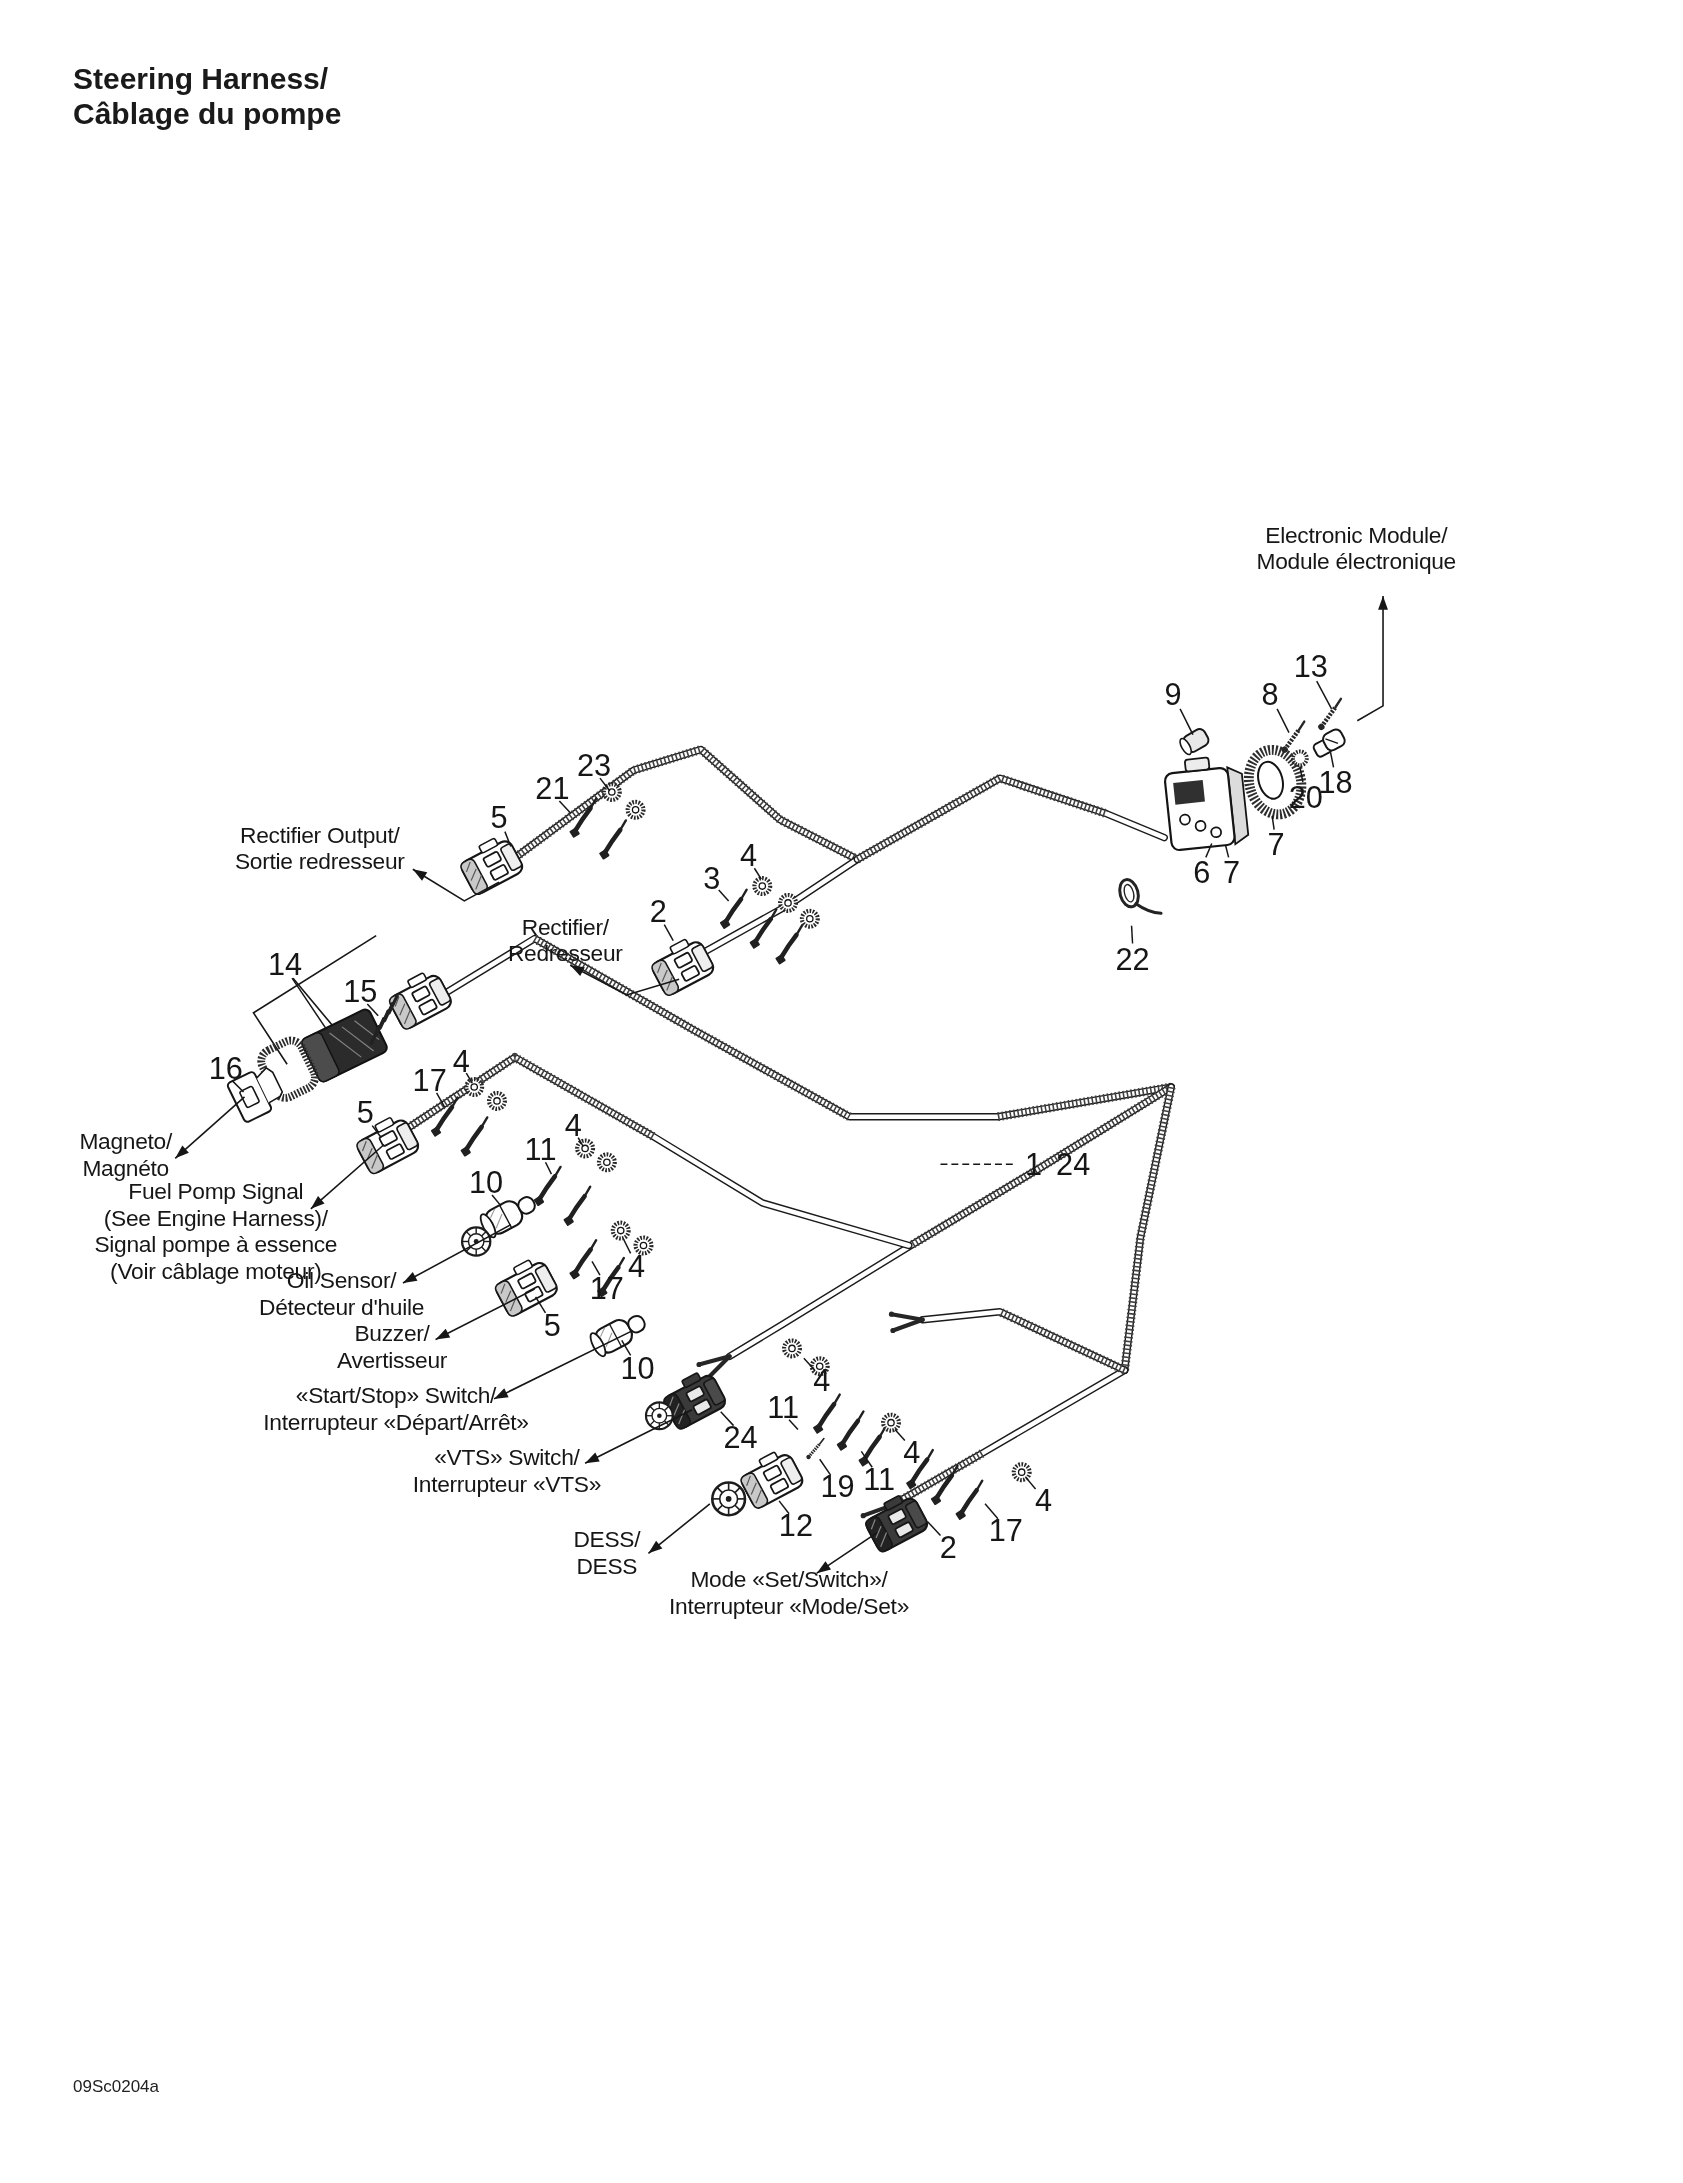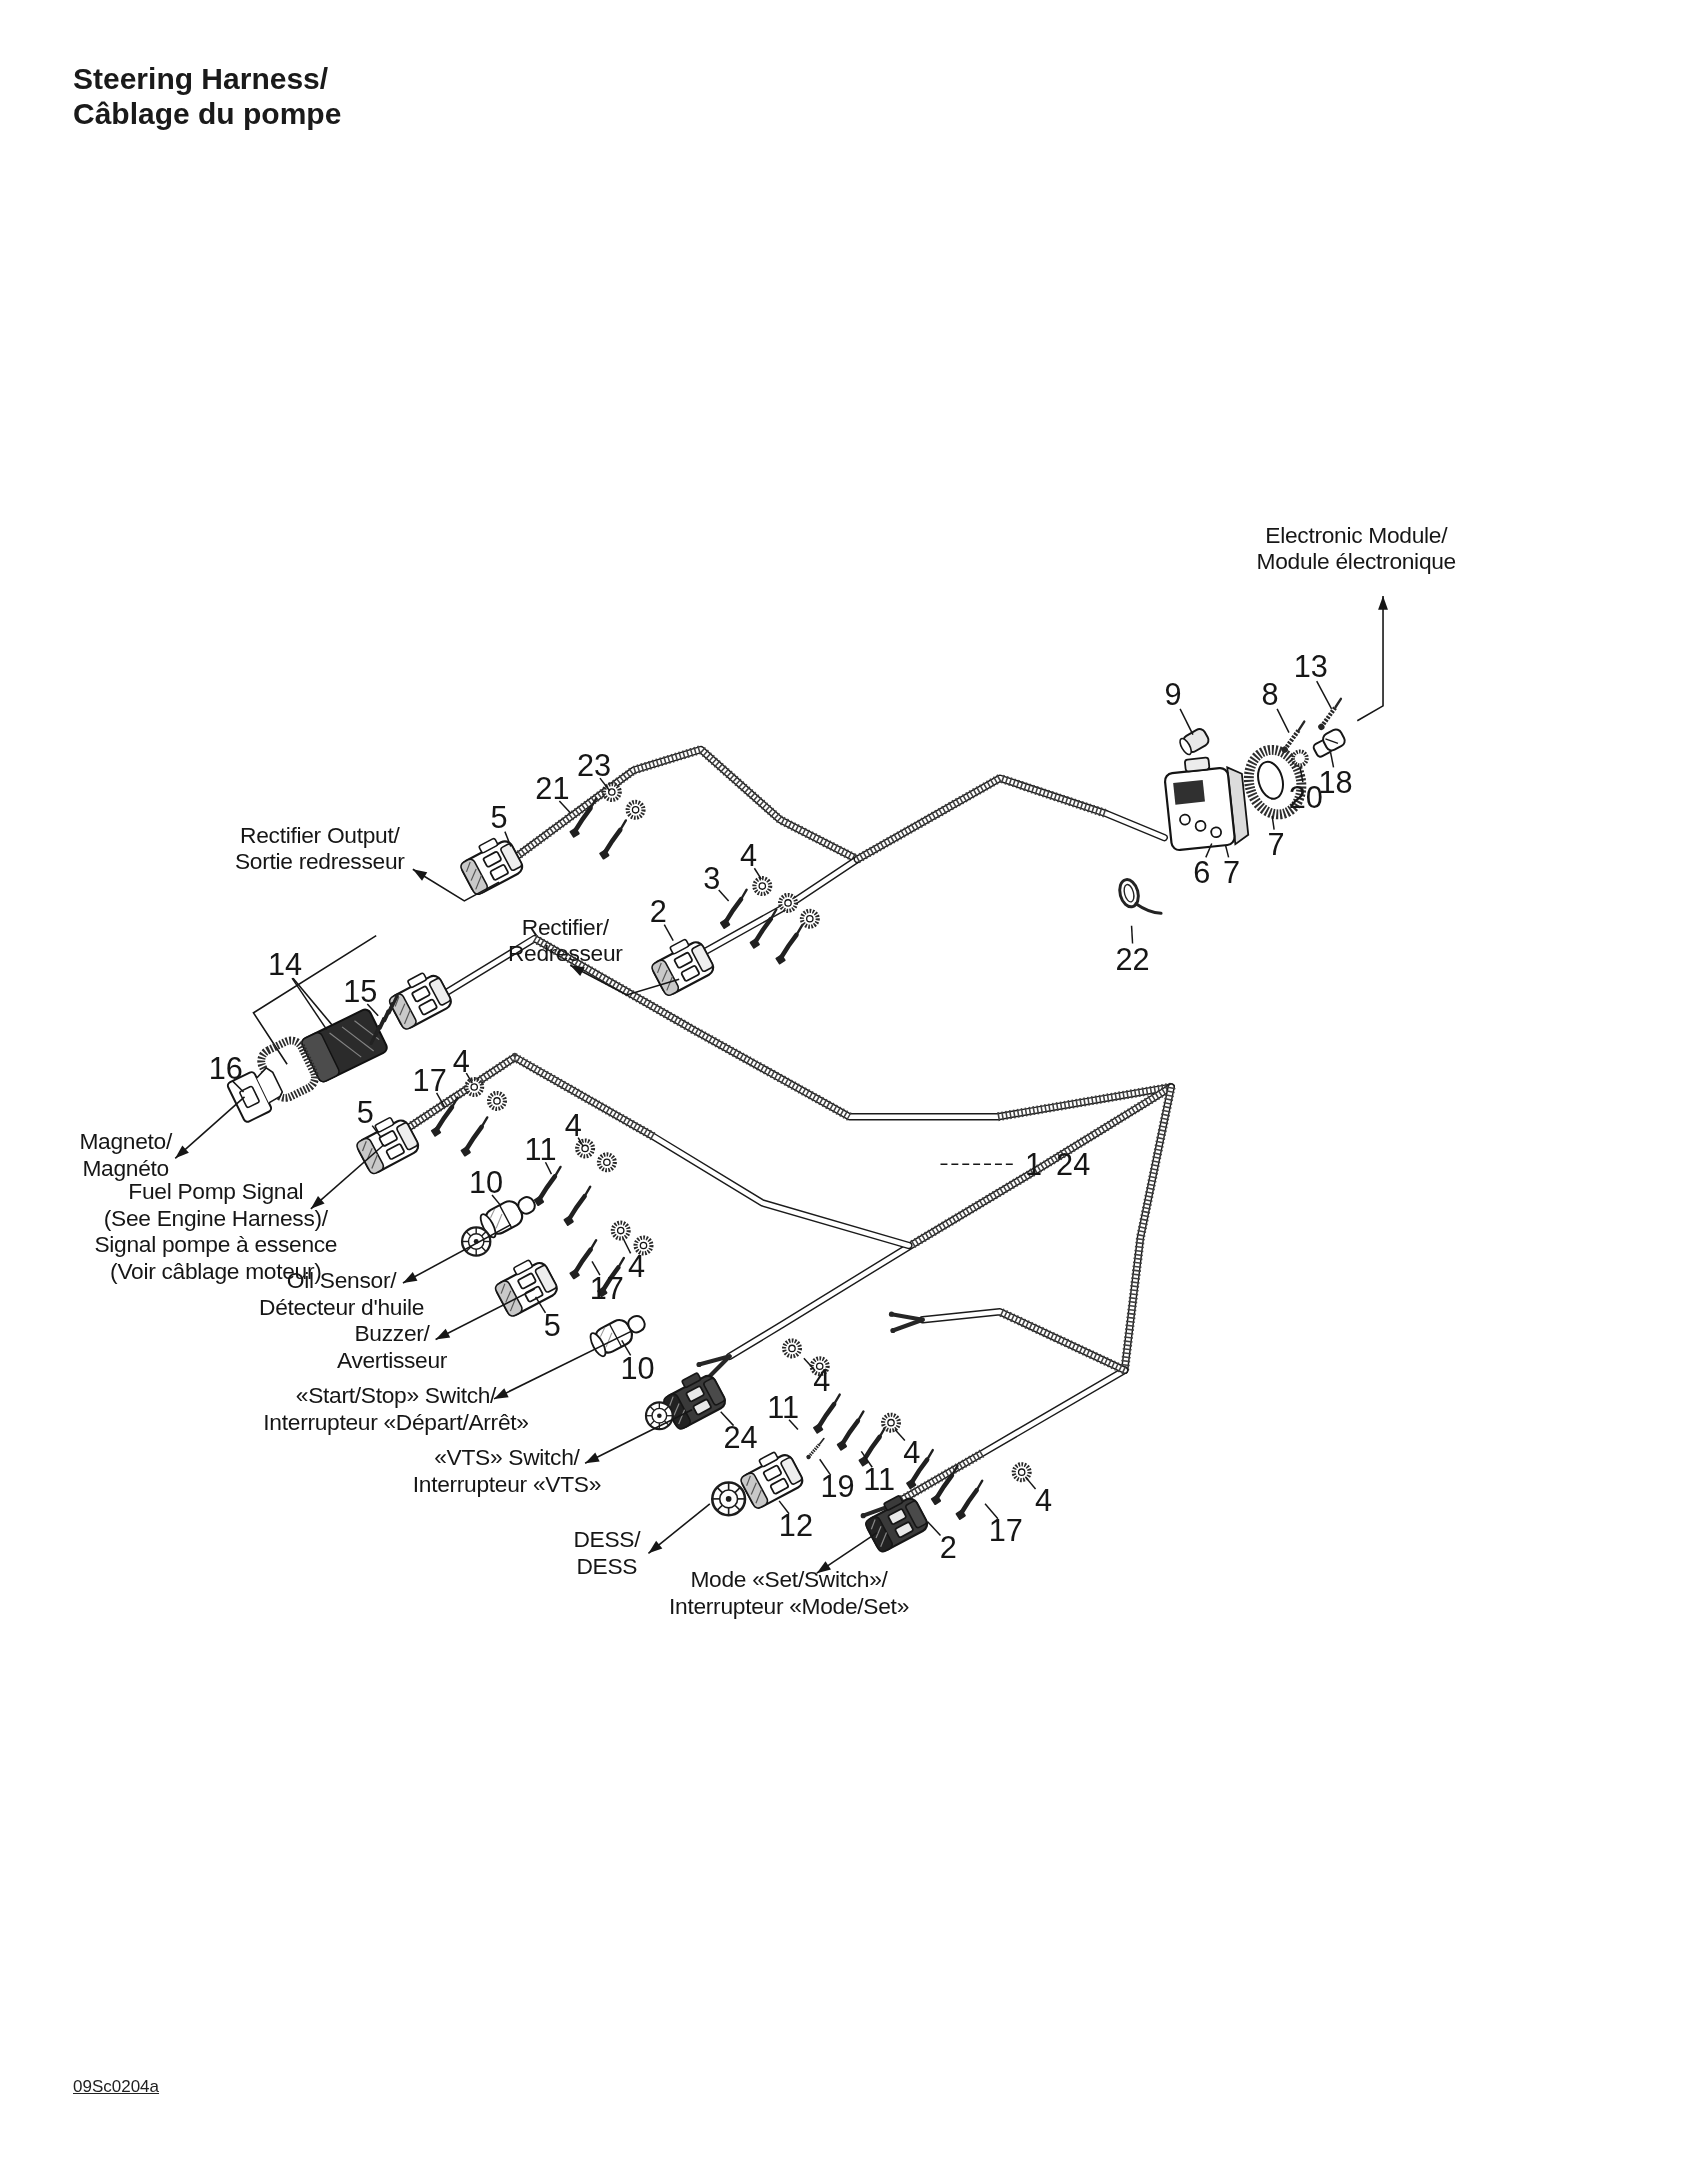--- a/index.html
+++ b/index.html
@@ -1,20 +1,20 @@
 <!DOCTYPE html>
 <html><head>
 <meta charset="utf-8">
 <style>
   html,body{margin:0;padding:0;background:#fff;}
   .page{position:relative;width:1557px;height:2184px;background:#ffffff;overflow:hidden;
         font-family:"Liberation Sans", sans-serif;color:#151515;}
   .title{position:absolute;left:73px;top:61px;font-size:30px;font-weight:bold;line-height:35px;
          letter-spacing:0px;color:#1a1a1a;}
-  .doc-code{position:absolute;left:73px;top:2077px;font-size:17px;color:#222;text-decoration:underline;}
+  .doc-code{position:absolute;left:73px;top:2077px;font-size:17px;color:#222;}
   svg{position:absolute;left:0;top:0;}
   svg text{font-family:"Liberation Sans", sans-serif;fill:#161616;}
 </style>
 </head>
 <body>
 
 <div class="page">
   <div class="title">
     <div>Steering Harness/</div>
     <div>Câblage du pompe</div>

